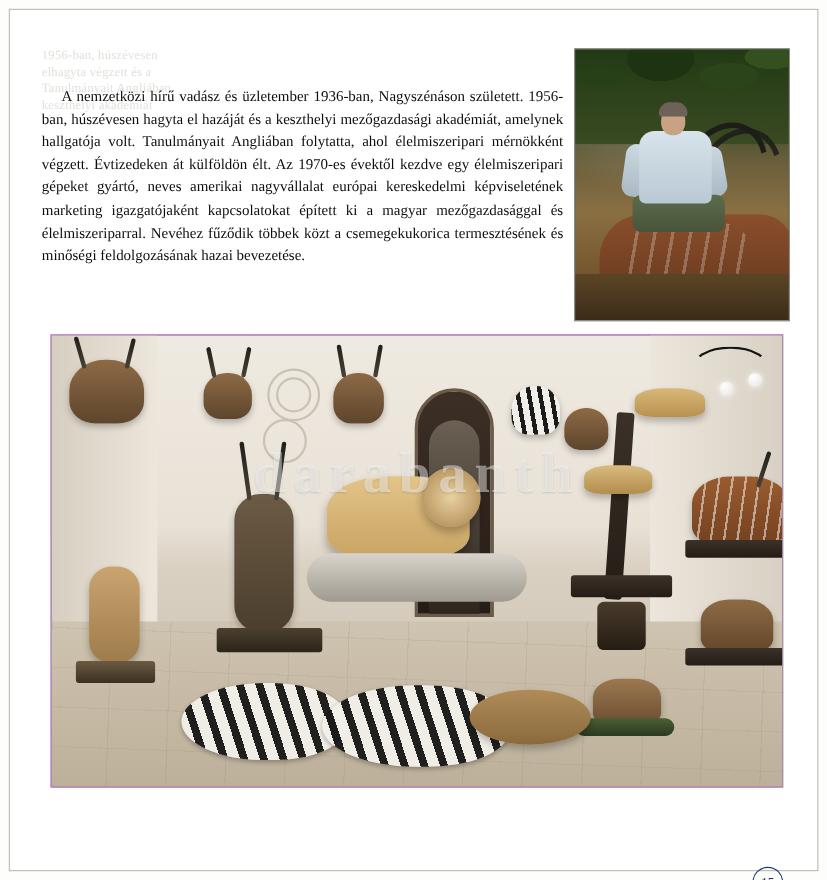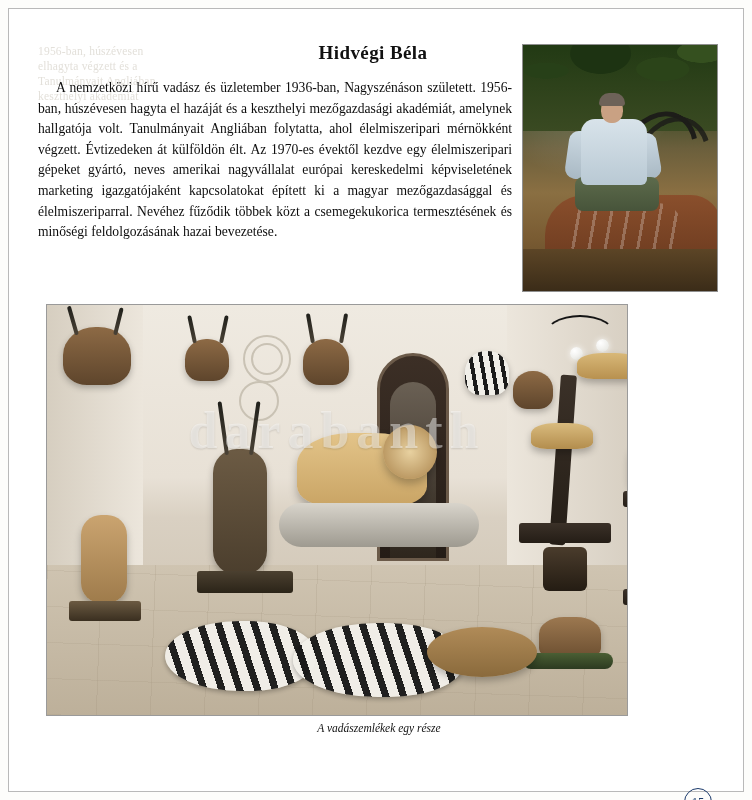--- a/index.html
+++ b/index.html
@@ -169,21 +169,21 @@
     text-indent: 18px;
     color: #0d0d0d;
     hyphens: none;
   }
 
   
   .photo-main {
     position: absolute;
     left: 8px;
     top: 282px;
-    width: 582px;
+    width: 666px;
     height: 412px;
     border: 1px solid #9a9a9a;
     box-sizing: border-box;
     overflow: hidden;
     background: #d946ef;
   }
   .hall {
     position: absolute; inset: 0;
     background: linear-gradient(#efeae1 0%, #e8e1d6 42%, #d9d0c2 52%, #c9bda9 100%);
   }
@@ -325,21 +325,20 @@
 
   <div class="content">
 
     <div class="bleed">
       <div>1956-ban, húszévesen</div>
       <div>elhagyta végzett és a</div>
       <div>Tanulmányait Angliában</div>
       <div>keszthelyi akadémiát</div>
     </div>
 
-    <h1 class="title">Hidvégi Béla</h1>
 
     <div class="photo-portrait">
       <div class="pp-inner">
         <div class="pp-foliage"></div>
         <div class="pp-animal"></div>
         <div class="pp-animal-stripe"></div>
         <div class="pp-horn-a"></div>
         <div class="pp-horn-b"></div>
         <div class="pp-arm-l"></div>
         <div class="pp-arm-r"></div>
@@ -412,21 +411,20 @@
       <div class="pedestal" style="left:476px;top:348px;width:90px;height:16px;background:linear-gradient(#4a5f34,#2c3a20);border-radius:20px;"></div>
       <div class="pedestal" style="left:496px;top:242px;width:44px;height:44px;background:linear-gradient(#4a3c2c,#241c13);border-radius:6px;"></div>
 
       <div class="zebra-rug" style="left:118px;top:316px;width:150px;height:70px;"></div>
       <div class="zebra-rug" style="left:246px;top:318px;width:170px;height:74px;"></div>
       <div class="animal" style="left:380px;top:322px;width:110px;height:50px;background:linear-gradient(#b08b58,#8a6a3c);border-radius:50%;"></div>
 
       <div class="watermark">darabanth</div>
     </div>
 
-    <div class="caption">A vadászemlékek egy része</div>
 
     <div class="rule-wrap">
       <div class="rule-line"></div>
       <div class="page-num">15</div>
     </div>
 
   </div>
 </div>
 
 </body></html>

